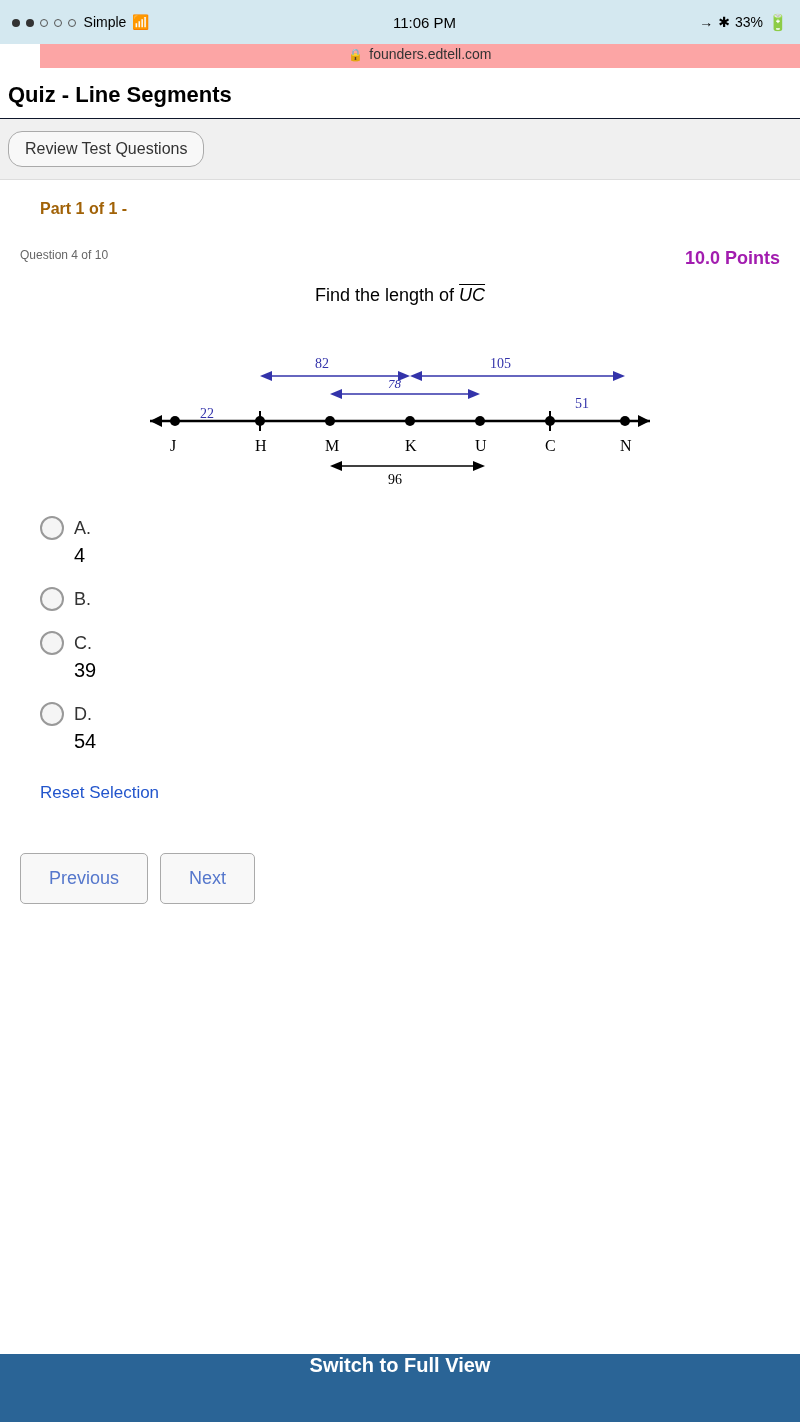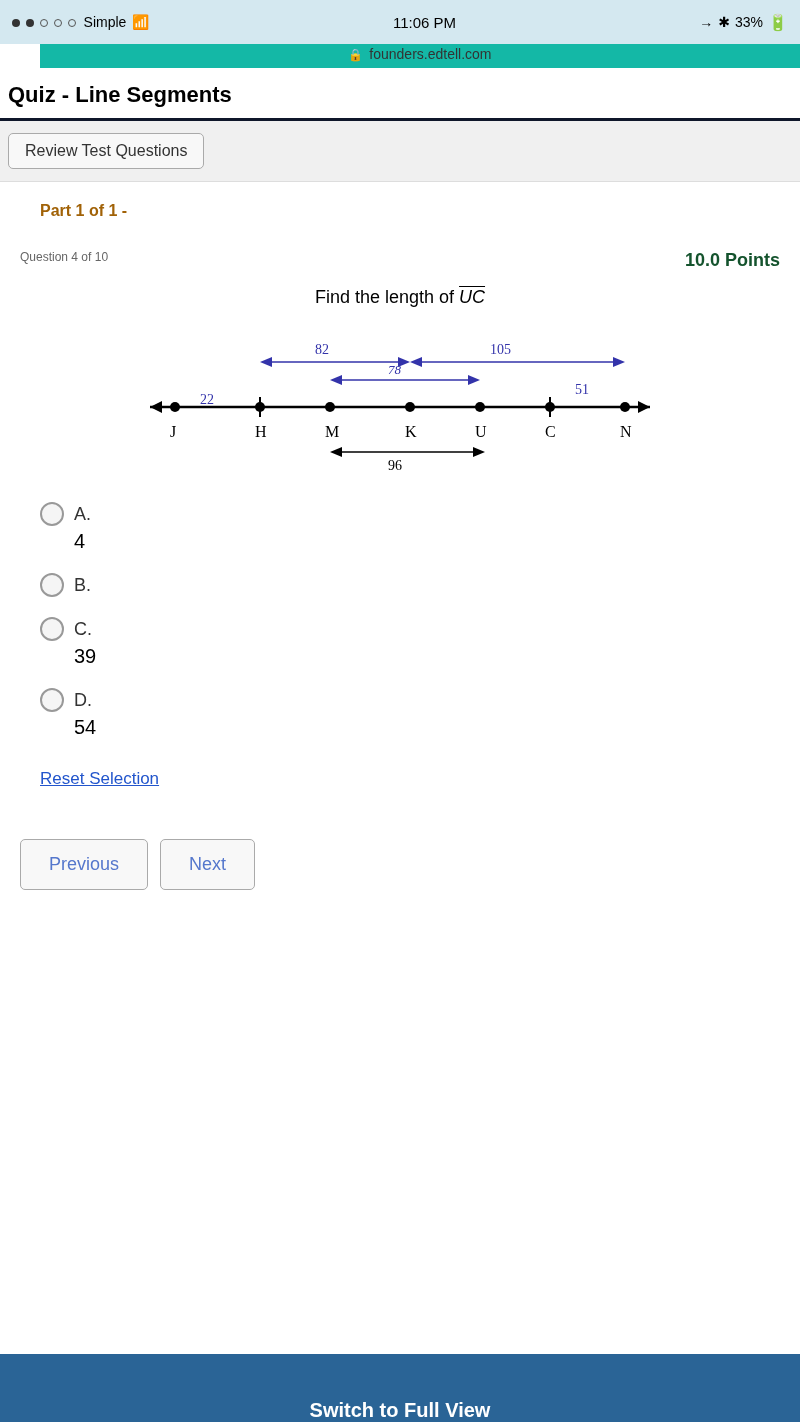--- a/index.html
+++ b/index.html
@@ -34,50 +34,50 @@
       border-radius: 50%;
       margin-right: 2px;
     }
     .dot-filled { background: #333; }
     .dot-empty { background: transparent; border: 1px solid #555; }
     .status-center { text-align: center; font-size: 15px; }
     .status-right { display: flex; align-items: center; gap: 5px; font-size: 14px; }
 
     
     .address-bar {
-      background: #14b8a6;
+      background: #fca5a5;
       text-align: center;
       padding: 2px 0 6px 0;
       font-size: 14px;
       color: #333;
       margin-left: 40px;
     }
     .lock-icon { font-size: 12px; margin-right: 2px; }
 
     
     .page-header {
       padding: 14px 8px 10px 8px;
-      border-bottom: 3px solid #0f172a;
+      border-bottom: 1px solid #0f172a;
     }
     .page-title {
       font-size: 22px;
       font-weight: bold;
       color: #000;
     }
 
     
     .toolbar {
       padding: 12px 8px;
       background: #f0f0f0;
       border-bottom: 1px solid #ddd;
     }
     .review-btn {
       background: #f8f8f8;
       border: 1px solid #aaa;
-      border-radius: 5px;
+      border-radius: 14px;
       padding: 8px 16px;
       font-size: 16px;
       color: #333;
       cursor: pointer;
     }
 
     
     .main-content {
       padding: 20px 10px;
     }
@@ -97,27 +97,27 @@
       margin-bottom: 16px;
       padding: 0 10px;
     }
     .question-num {
       font-size: 12px;
       color: #666;
     }
     .question-points {
       font-size: 18px;
       font-weight: bold;
-      color: #14532d;
+      color: #a21caf;
     }
 
     .question-text {
       font-size: 18px;
       color: #000;
-      margin-bottom: 24px;
+      margin-bottom: 40px;
       text-align: center;
     }
 
     
     .number-line-container {
       display: flex;
       justify-content: center;
       margin: 10px auto 30px auto;
     }
 
@@ -150,21 +150,20 @@
     .answer-value {
       font-size: 20px;
       color: #000;
       margin-left: 34px;
     }
 
     
     .reset-link {
       color: #2255cc;
       font-size: 17px;
-      text-decoration: underline;
       cursor: pointer;
       margin-top: 10px;
       display: inline-block;
       margin-left: 0;
     }
 
     
     .nav-buttons {
       display: flex;
       gap: 12px;
@@ -184,21 +183,21 @@
 
     
     .full-view-bar {
       position: absolute;
       bottom: 0;
       left: 0;
       right: 0;
       height: 68px;
       background: #2a6496;
       display: flex;
-      align-items: flex-end;
+      align-items: flex-start;
       justify-content: center;
       cursor: pointer;
     }
     .full-view-text {
       color: #fff;
       font-size: 20px;
       font-weight: bold;
     }
 
     

